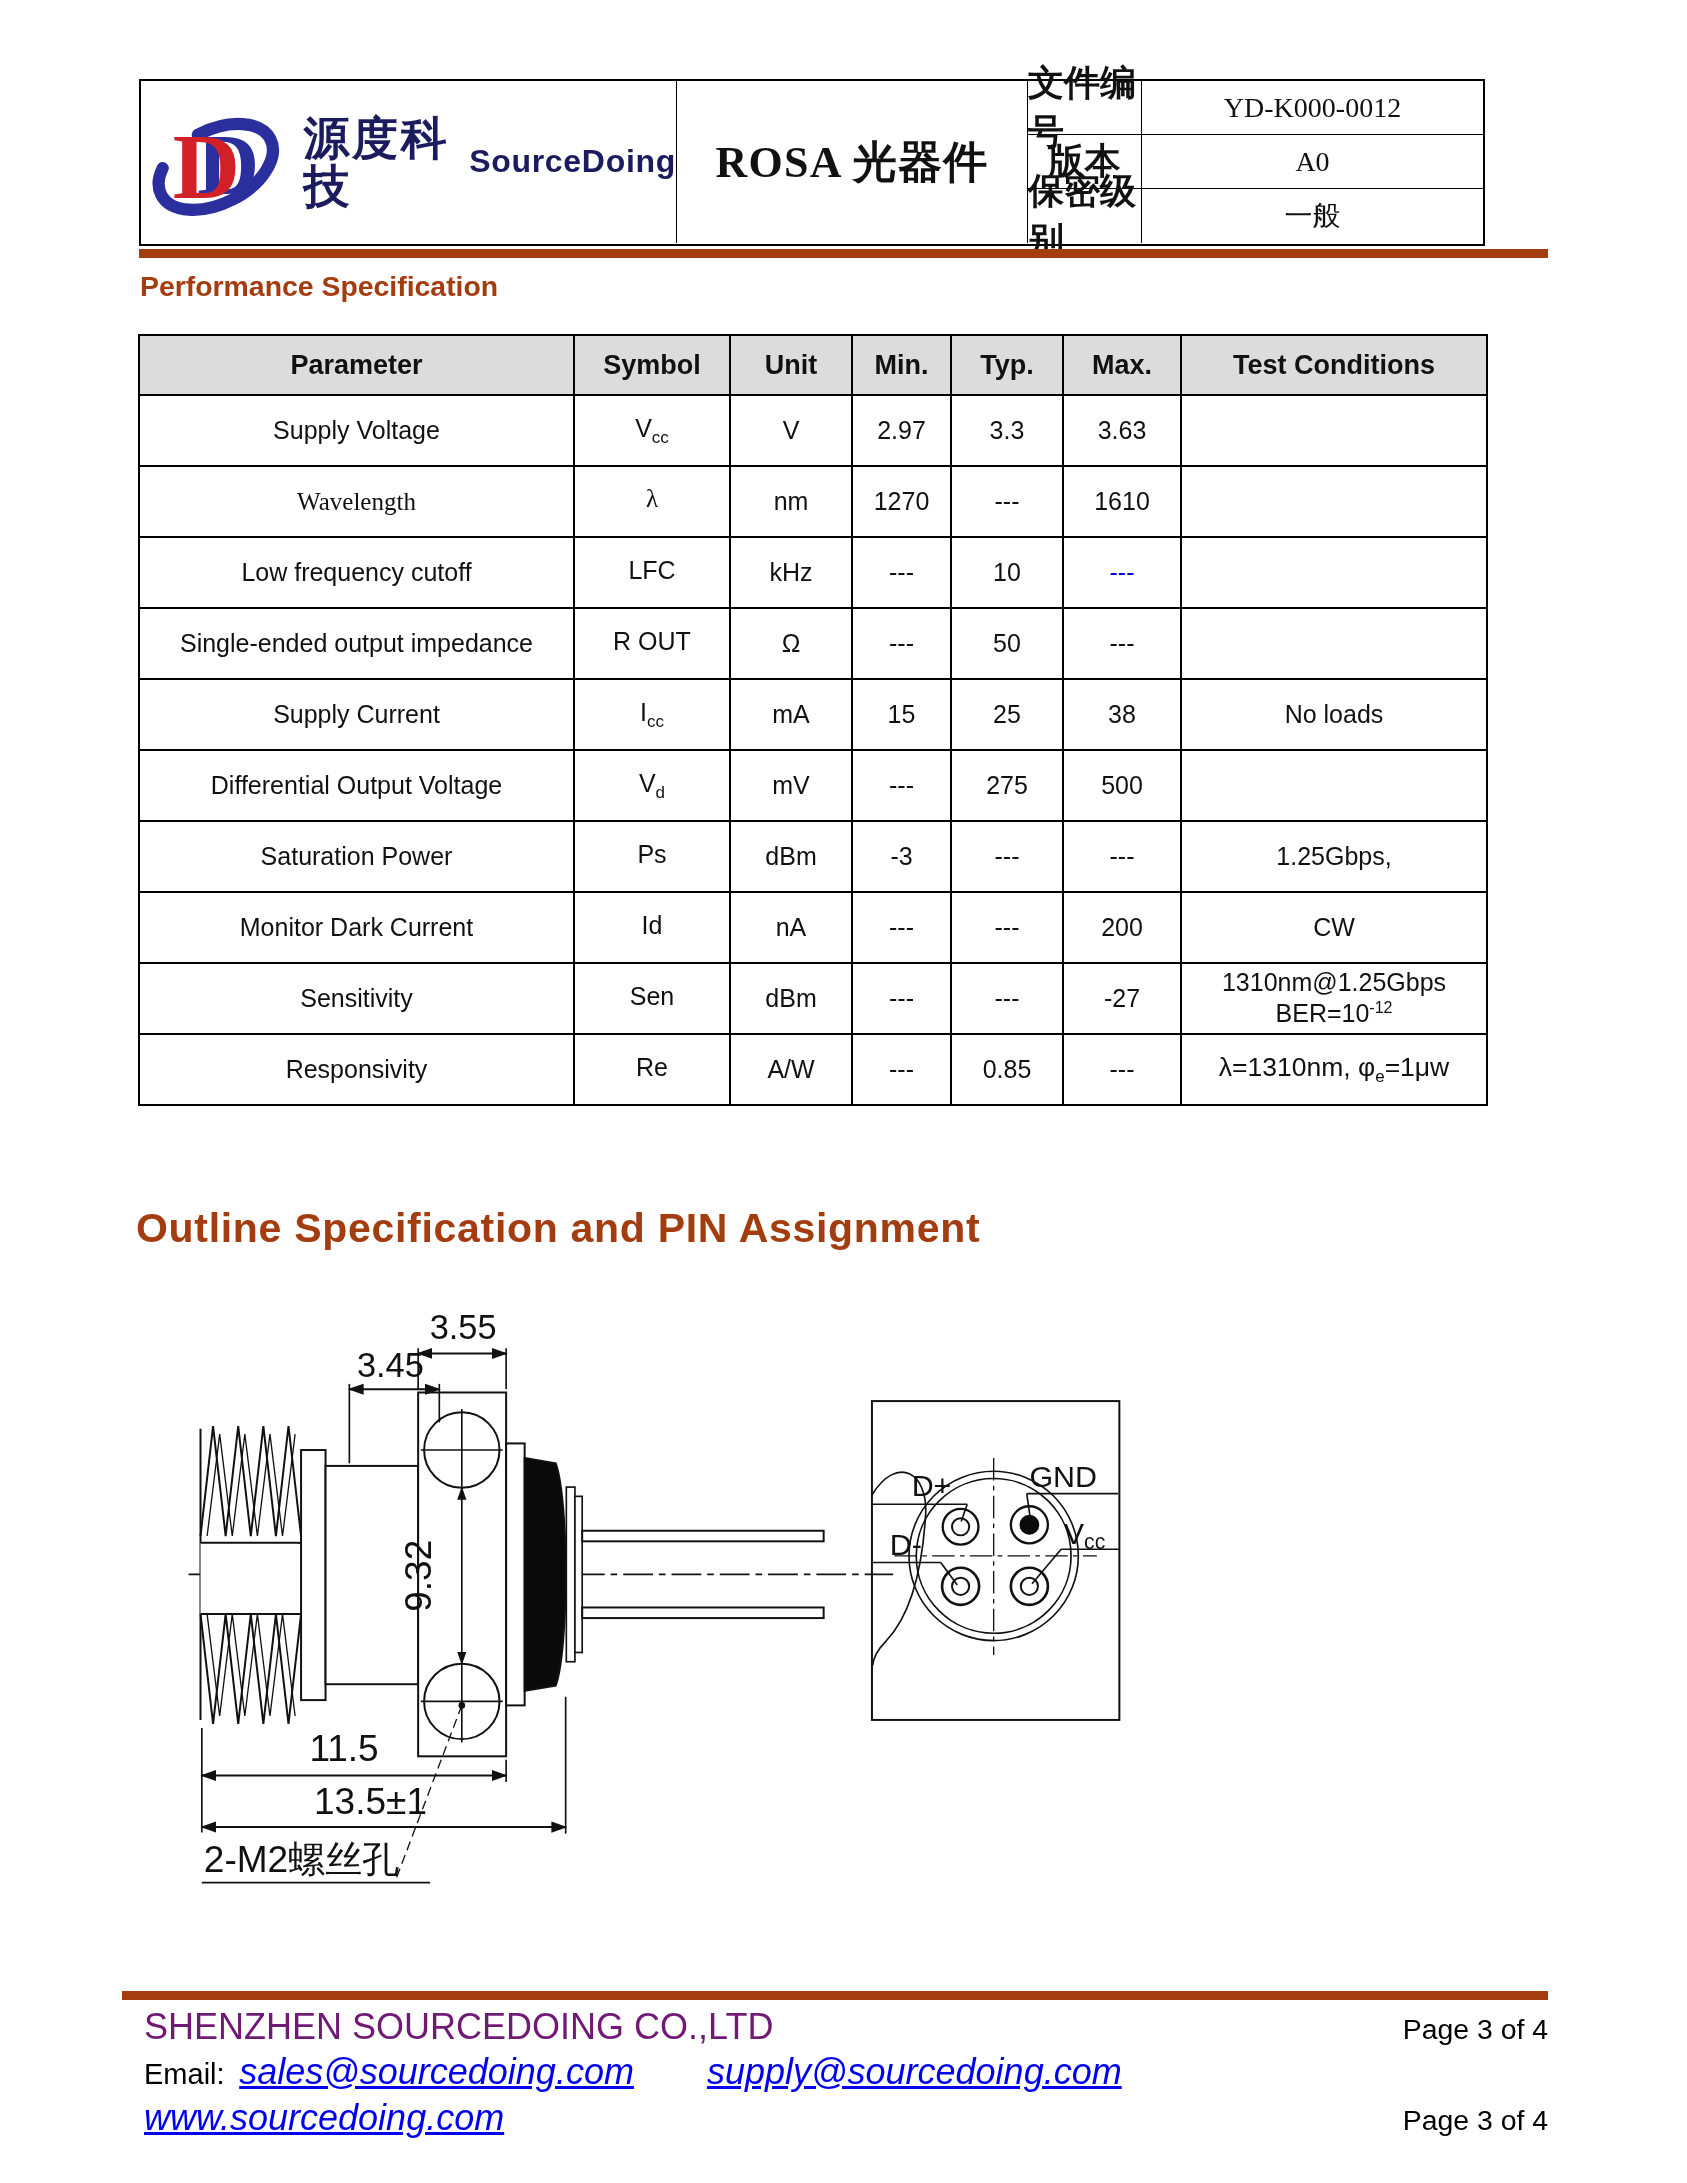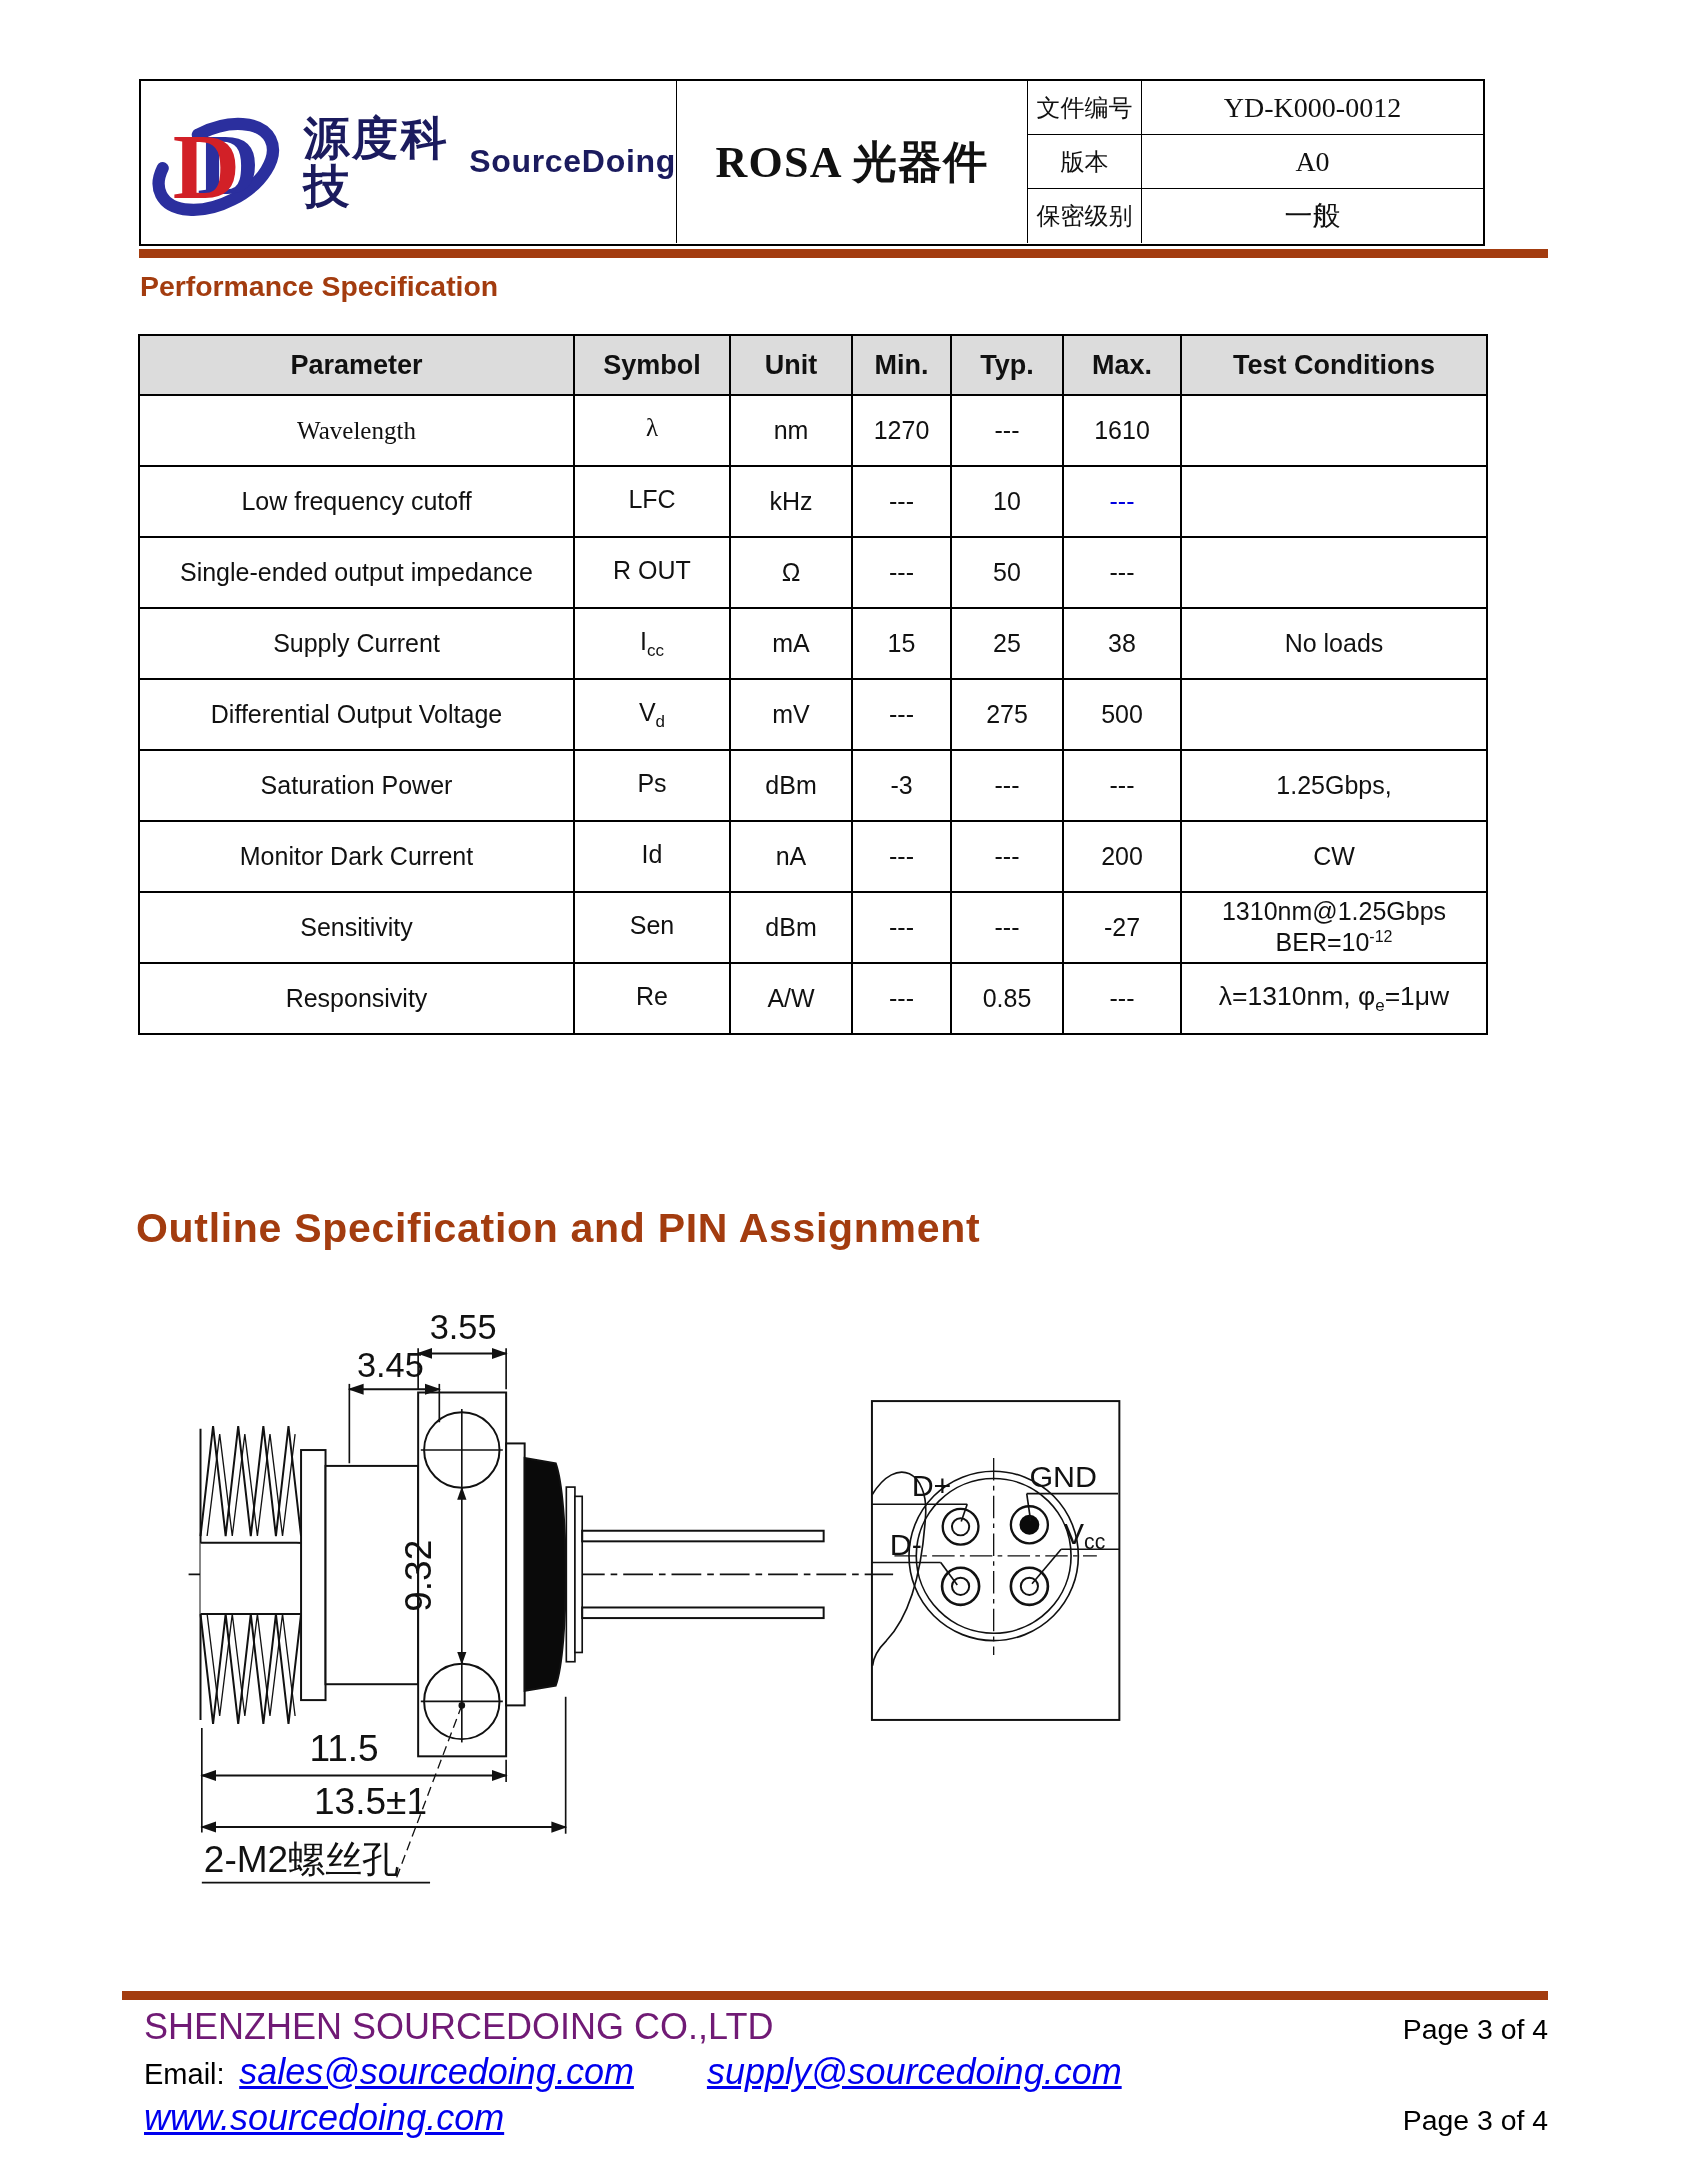--- a/index.html
+++ b/index.html
@@ -28,21 +28,21 @@
     grid-template-columns:536px 351px 114px 341px;
     grid-template-rows:54px 54px 54px;
   }
   .hcell{border-right:1.3px solid #000;border-bottom:1.3px solid #000;
     display:flex;align-items:center;justify-content:center;}
   .hcell.last-col{border-right:none;}
   .hcell.last-row{border-bottom:none;}
   .logo-cell{grid-column:1;grid-row:1/4;border-bottom:none;}
   .title-cell{grid-column:2;grid-row:1/4;border-bottom:none;}
   .doc-title{font-family:"Liberation Serif",serif;font-weight:bold;font-size:44px;letter-spacing:1.3px;}
-  .meta-label{font-family:"Liberation Serif",serif;font-size:24px;}
+  .meta-label{font-family:"Liberation Serif",serif;font-size:36px;font-weight:bold;}
   .meta-value{font-family:"Liberation Serif",serif;font-size:28px;}
   .logo-wrap{display:flex;align-items:center;gap:9.3px;}
   .logo-text{display:flex;align-items:center;line-height:1.05;}
   .logo-cn{font-size:46px;font-weight:bold;color:#1b1b5e;letter-spacing:2.6px;}
   .logo-en{font-size:32px;font-weight:bold;color:#1b1b5e;letter-spacing:0.7px;}
   
   .rule{position:absolute;background:var(--accent);}
   .rule-top{left:139px;top:249px;width:1409px;height:8.6px;}
   .rule-bottom{left:122px;top:1991px;width:1426px;height:8.6px;}
   .h-perf{
@@ -157,20 +157,29 @@
         <th>Symbol</th>
         <th>Unit</th>
         <th>Min.</th>
         <th>Typ.</th>
         <th>Max.</th>
         <th>Test Conditions</th>
       </tr>
     </thead>
     <tbody>
       <tr>
+        <td>Supply Voltage</td>
+        <td><span>V</span><sub class="sym">cc</sub></td>
+        <td>V</td>
+        <td>2.97</td>
+        <td>3.3</td>
+        <td>3.63</td>
+        <td></td>
+      </tr>
+      <tr>
         <td class="serif">Wavelength</td>
         <td class="serif"><span>λ</span><sub class="sym"></sub></td>
         <td>nm</td>
         <td>1270</td>
         <td>---</td>
         <td>1610</td>
         <td></td>
       </tr>
       <tr>
         <td>Low frequency cutoff</td>

